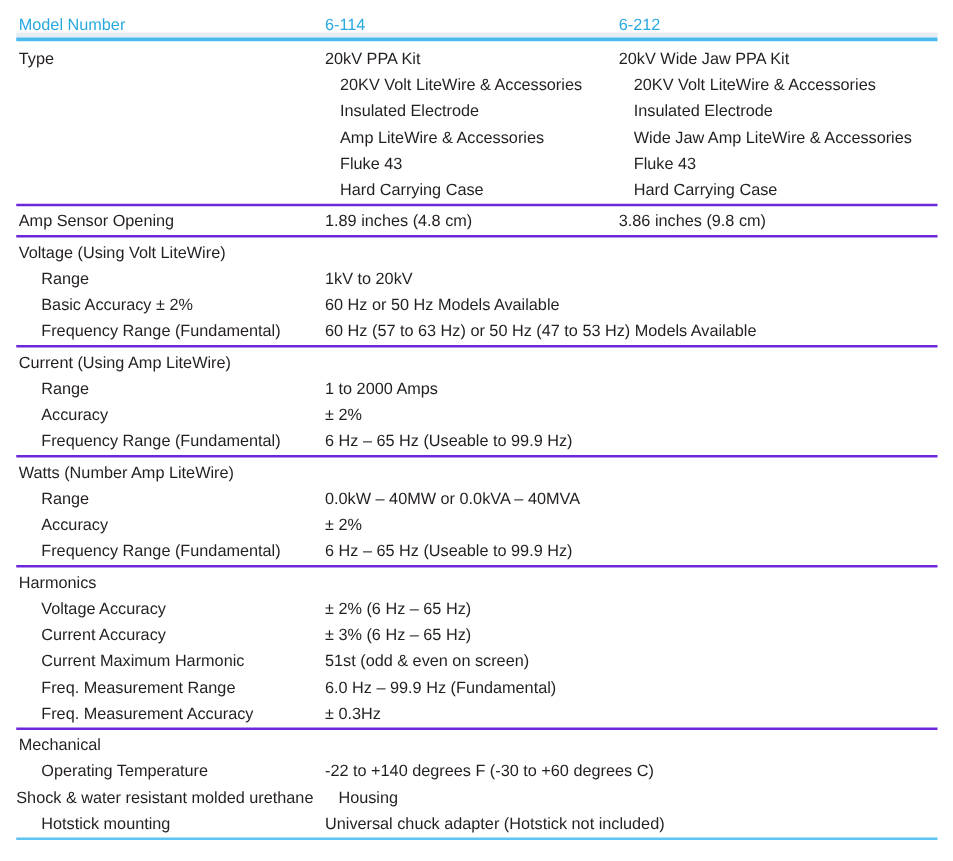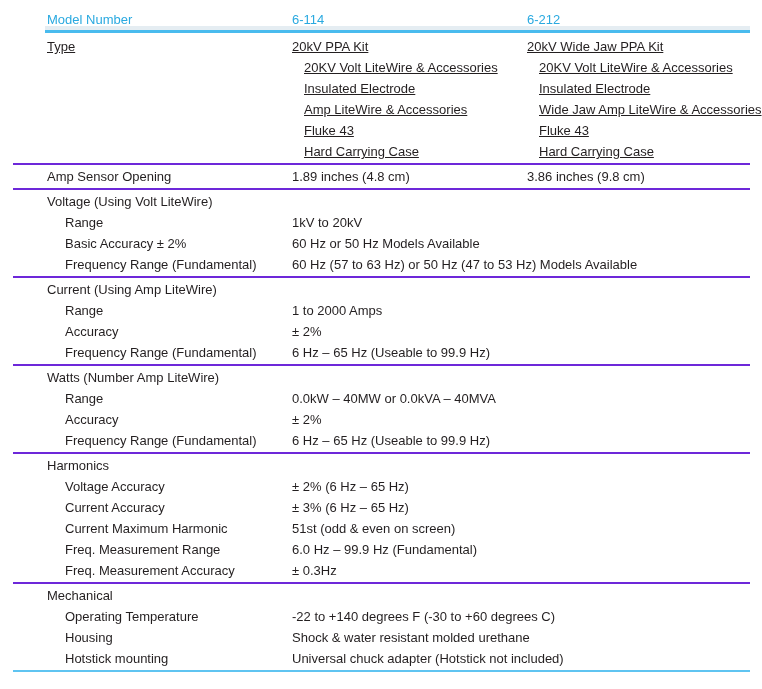--- a/index.html
+++ b/index.html
@@ -15,21 +15,20 @@
   }
   .spec-table {
     width: 737px;
     border-bottom: 2px solid #5FC4F1;
   }
   .row {
     display: flex;
     align-items: flex-start;
     font-size: 13px;
     line-height: 21px;
-    margin-left: 32px;
   }
   .header-row {
     line-height: 19px;
     border-bottom: 3px solid #49BBEE;
     box-shadow: inset 0 -4px 0 rgba(40,110,150,0.12);
     padding-bottom: 1px;
   }
   .header-row .cell { color: #29A9E0; }
   .cell { display: block; }
   .cell.label {
@@ -42,21 +41,21 @@
   .cell.label.indent { padding-left: 20px; }
   .cell.v2 {
     min-width: 235px;
     white-space: nowrap;
   }
   .cell.v3 {
     white-space: nowrap;
   }
   .cell.vindent { text-indent: 12px; }
   .section { border-top: 2px solid #6d28d9; padding: 1px 0; }
-  .section:first-child { border-top: none; padding-top: 3px; text-decoration: underline; }
+  .section:first-child { border-top: none; padding-top: 3px; }
 </style>
 </head>
 <body>
 
 <div class="page">
   <div class="spec-table">
     <div class="row header-row">
       <span class="cell label">Model Number</span>
       <span class="cell v2">6-114</span>
       <span class="cell v3">6-212</span>
@@ -204,22 +203,22 @@
             <span class="cell label">Mechanical</span>
             <span class="cell v2"></span>
             <span class="cell v3"></span>
           </div>
           <div class="row">
             <span class="cell label indent">Operating Temperature</span>
             <span class="cell v2">-22 to +140 degrees F (-30 to +60 degrees C)</span>
             <span class="cell v3"></span>
           </div>
           <div class="row">
+            <span class="cell v2">Shock &amp; water resistant molded urethane</span>
             <span class="cell label indent">Housing</span>
-            <span class="cell v2">Shock &amp; water resistant molded urethane</span>
             <span class="cell v3"></span>
           </div>
           <div class="row">
             <span class="cell label indent">Hotstick mounting</span>
             <span class="cell v2">Universal chuck adapter (Hotstick not included)</span>
             <span class="cell v3"></span>
           </div>
         </div>
       </div>
   </div>

